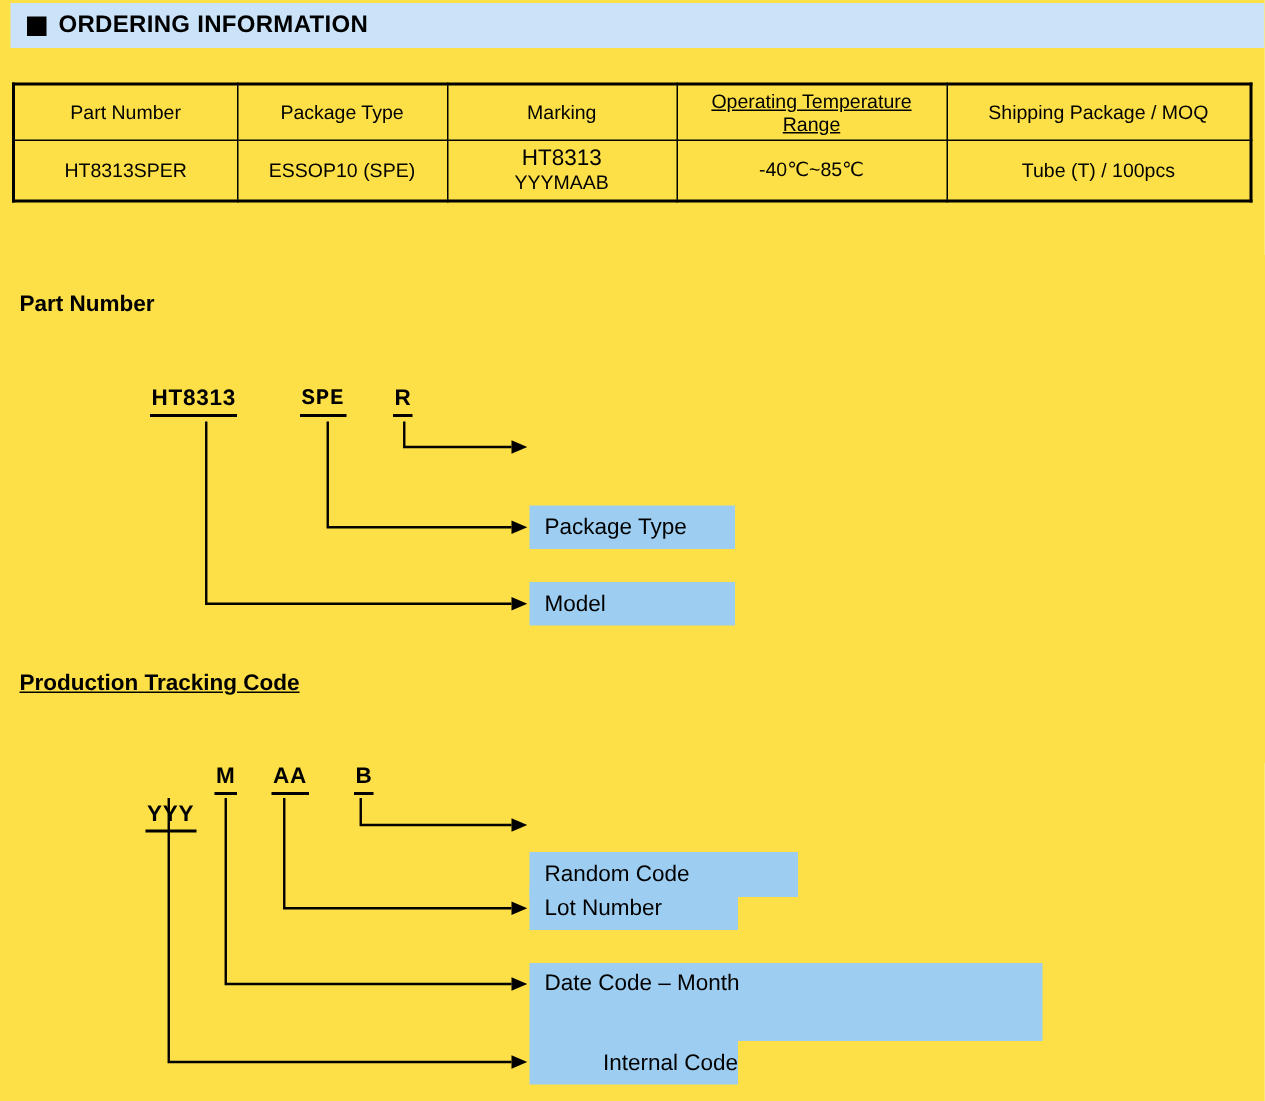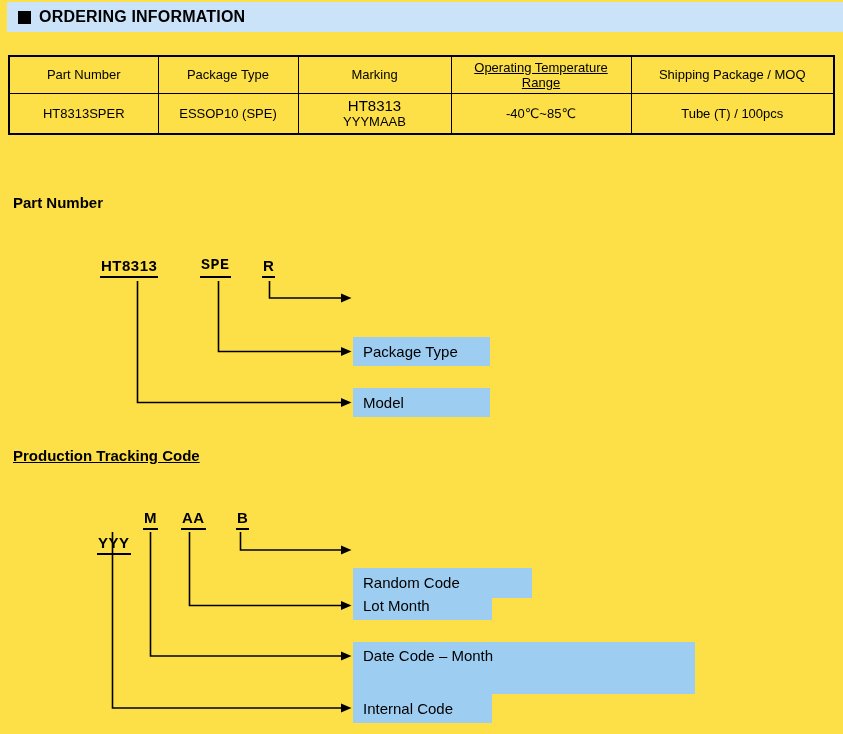--- a/index.html
+++ b/index.html
@@ -169,25 +169,25 @@
   <div class="dbox" style="left:353px; top:388px; width:137px; height:29px; line-height:29px;">Model</div>
 
   <div class="subheading" style="top:447px;text-decoration:underline;">Production Tracking Code</div>
 
   <span class="code" style="left:97px; top:509px;margin-top:25px;">YYY</span>
   <span class="code" style="left:143px; top:509px;">M</span>
   <span class="code" style="left:181px; top:509px;">AA</span>
   <span class="code" style="left:236px; top:509px;">B</span>
 
   <div class="dbox" style="left:353px; top:535px; width:179px; height:30px; line-height:30px;margin-top:33px;">Random Code</div>
-  <div class="dbox" style="left:353px; top:591px; width:139px; height:29px; line-height:29px;">Lot Month</div>
+  <div class="dbox" style="left:353px; top:591px; width:139px; height:29px; line-height:29px;">Lot Number</div>
   <div class="dbox" style="left:353px; top:630px; width:342px; height:52px; padding-top:2px;margin-top:12px;">
     <div class="dline">Date Code – Month</div>
   </div>
-  <div class="dbox" style="left:353px; top:694px; width:139px; height:29px; line-height:29px;">Internal Code</div>
+  <div class="dbox" style="left:353px; top:694px; width:139px; height:29px; line-height:29px;text-align:right;">Internal Code</div>
 
   <svg class="connectors" viewBox="0 0 843 734" xmlns="http://www.w3.org/2000/svg">
 
     <g>
       <path d="M269.5 281 L269.5 298 L341 298"></path>
       <polygon points="341,293.5 341,302.5 351.5,298"></polygon>
     </g>
     <g>
       <path d="M218.5 281 L218.5 351.5 L341 351.5"></path>
       <polygon points="341,347 341,356 351.5,351.5"></polygon>

